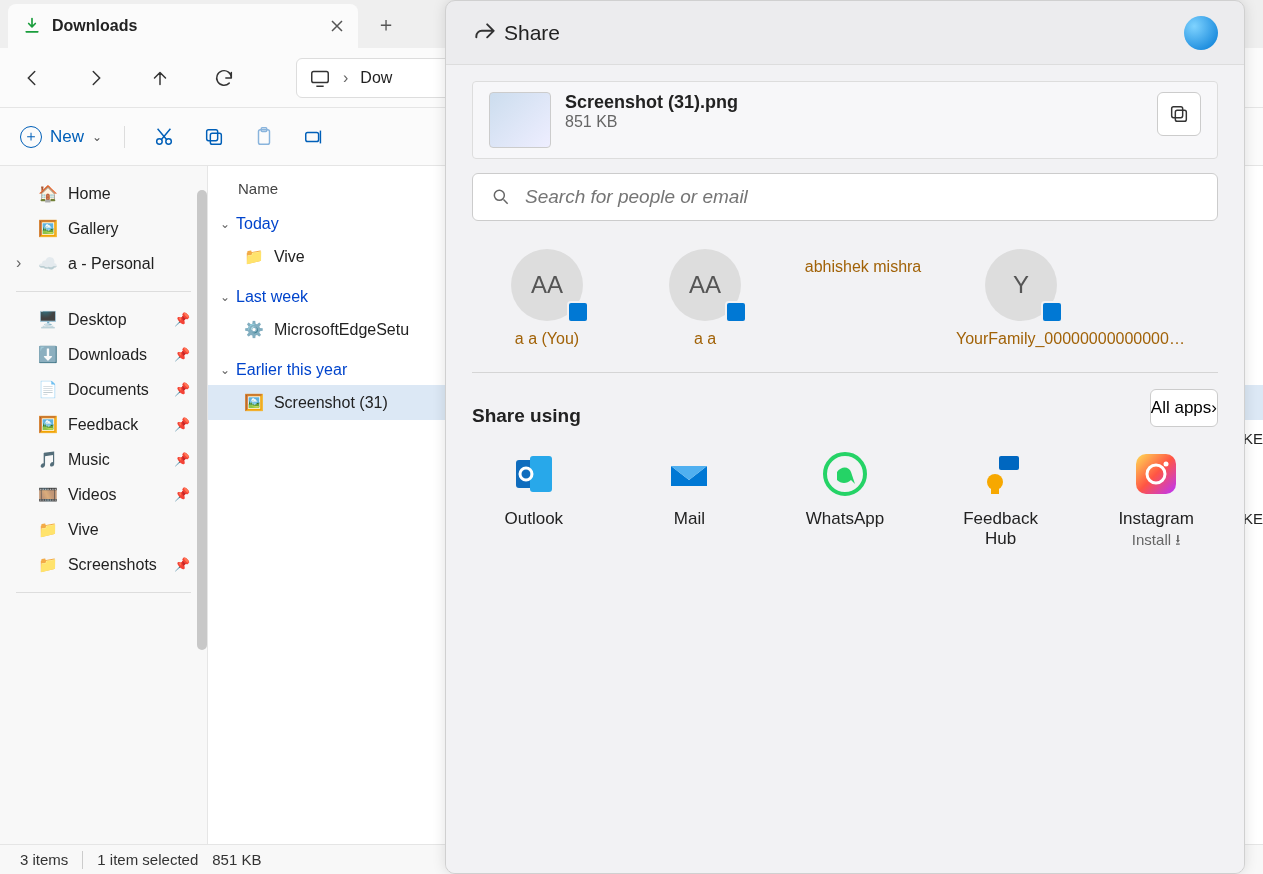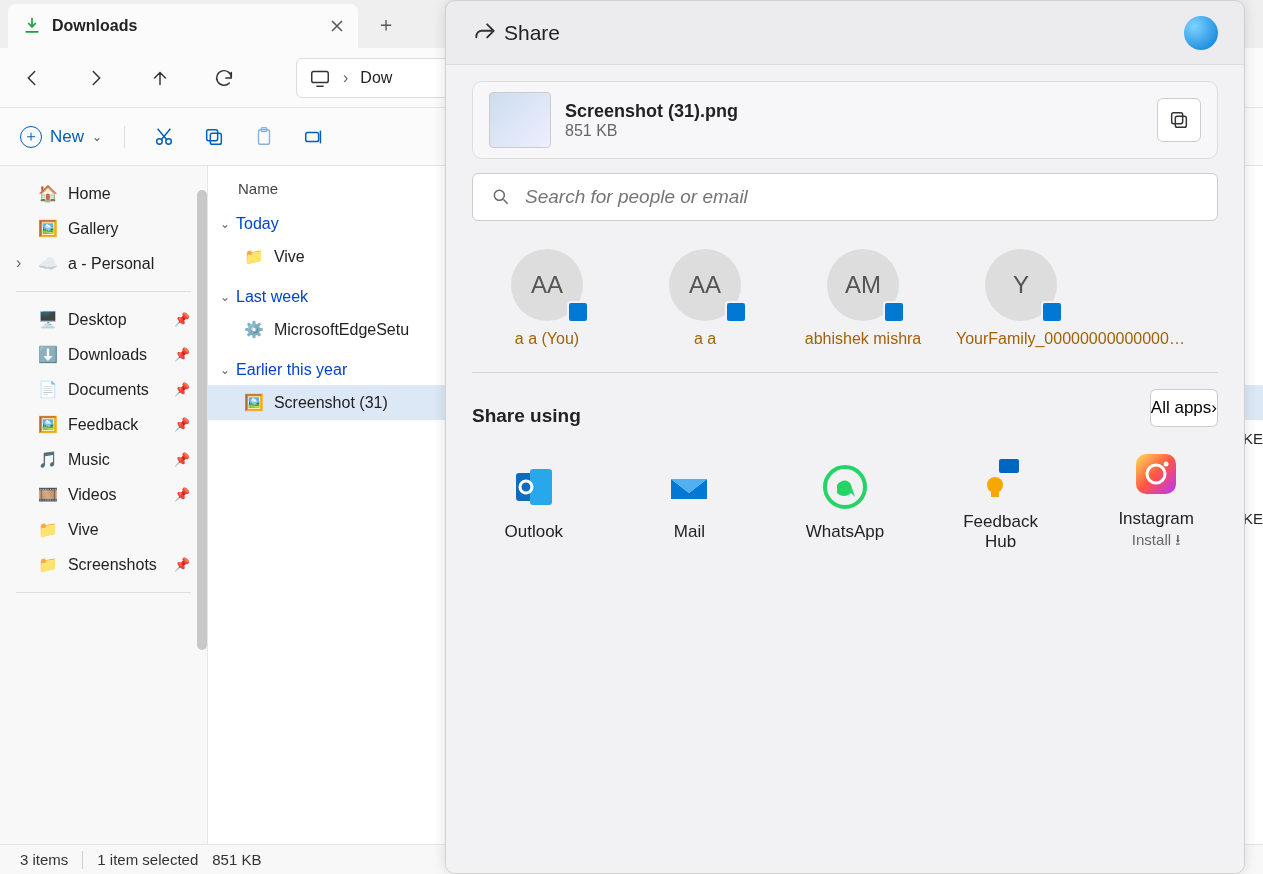--- a/index.html
+++ b/index.html
@@ -46,37 +46,37 @@
 
 .status { height:30px; background:#f8f8f8; border-top:1px solid #e5e5e5; display:flex; align-items:center; padding:0 20px; gap:14px; font-size:15px; color:#333;}
 .status .divider { width:1px; height:18px; background:#ccc; }
 
 
 .share { position:absolute; top:0; left:445px; width:800px; height:874px; background:#ececee; border:1px solid #d0d0d0; border-radius:10px; box-shadow:0 0 14px rgba(0,0,0,0.12); overflow:hidden;}
 .share-head { height:64px; display:flex; align-items:center; padding:0 26px; gap:6px; border-bottom:1px solid #ddd;}
 .share-title { font-size:21px; color:#222; }
 .share-head .avatar { margin-left:auto; width:34px; height:34px; border-radius:50%; background:radial-gradient(circle at 30% 30%, #7fd3ff, #0078d4);}
 .share-body { padding:16px 26px; background:#f2f2f4; height:calc(100% - 64px);}
-.file-card { background:#f7f7f9; border:1px solid #ddd; border-radius:10px; padding:10px 16px; display:flex; align-items:center; gap:14px;}
+.file-card { background:#f7f7f9; border:1px solid #ddd; border-radius:4px; padding:10px 16px; display:flex; gap:14px;}
 .file-card .thumb { width:62px; height:56px; background:linear-gradient(135deg,#cde,#eef); border:1px solid #ccc; border-radius:4px;}
 .file-card .fname { font-size:18px; font-weight:600; color:#222;}
 .file-card .fsize { font-size:16px; color:#666;}
 .file-card .copy { margin-left:auto; width:44px; height:44px; border:1px solid #ccc; border-radius:6px; background:#fff; display:flex; align-items:center; justify-content:center;}
 .search-row { margin-top:14px; border:1px solid #ccc; border-radius:6px; background:#fff; height:48px; display:flex; align-items:center; padding:0 18px; gap:14px;}
 .search-row input { border:none; outline:none; font-size:19px; flex:1; color:#666; background:transparent;font-style:italic;}
 .contacts { display:flex; gap:28px; margin-top:28px; padding:0 10px;}
 .contact { width:130px; text-align:center;}
 .contact .avc { width:72px; height:72px; border-radius:50%; background:#ddd; margin:0 auto; display:flex; align-items:center; justify-content:center; font-size:24px; color:#555; position:relative;}
 .contact .badge { position:absolute; bottom:-2px; right:-6px; width:22px; height:22px; background:#0078d4; border-radius:4px; border:2px solid #f2f2f4;}
 .contact .cname { margin-top:8px; font-size:16px; color:#a16207; line-height:1.2;}
 .divider-h { height:1px; background:#d5d5d5; margin:24px 0 16px;}
 .share-using { display:flex; align-items:flex-end; }
 .share-using h2 { font-size:19px; font-weight:600; color:#222;}
 .all-apps { margin-left:auto; border:1px solid #ccc; border-radius:6px; background:#fff; padding:8px 0; display:flex; align-items:center; font-size:17px;}
-.apps { display:flex; gap:48px; margin-top:22px; padding:0 8px;align-items:center;}
+.apps { display:flex; gap:48px; margin-top:22px; padding:0 8px;}
 .app { width:120px; text-align:center;}
 .app .ai { width:50px; height:50px; margin:0 auto; display:flex; align-items:center; justify-content:center;}
 .app .aname { margin-top:10px; font-size:17px; color:#222;}
 .app .inst { font-size:15px; color:#666; margin-top:0;}
 
 
 .rcol { position:absolute; right:0; top:118px; width:20px; color:#222; font-size:15px;}
 .rcol div { height:80px; display:flex; align-items:center; }
 
 
@@ -318,24 +318,20 @@
         <div class="cname">a a (You)</div>
       </div>
       <div class="contact">
         <div class="avc">
             <span>AA</span>
             <div class="badge"></div>
           </div>
         <div class="cname">a a</div>
       </div>
       <div class="contact">
-        <div class="avc">
-            <span>AM</span>
-            <div class="badge"></div>
-          </div>
         <div class="cname">abhishek mishra</div>
       </div>
       <div class="contact">
         <div class="avc">
             <span>Y</span>
             <div class="badge"></div>
           </div>
         <div class="cname">YourFamily_00000000000000…</div>
       </div>
     </div>

